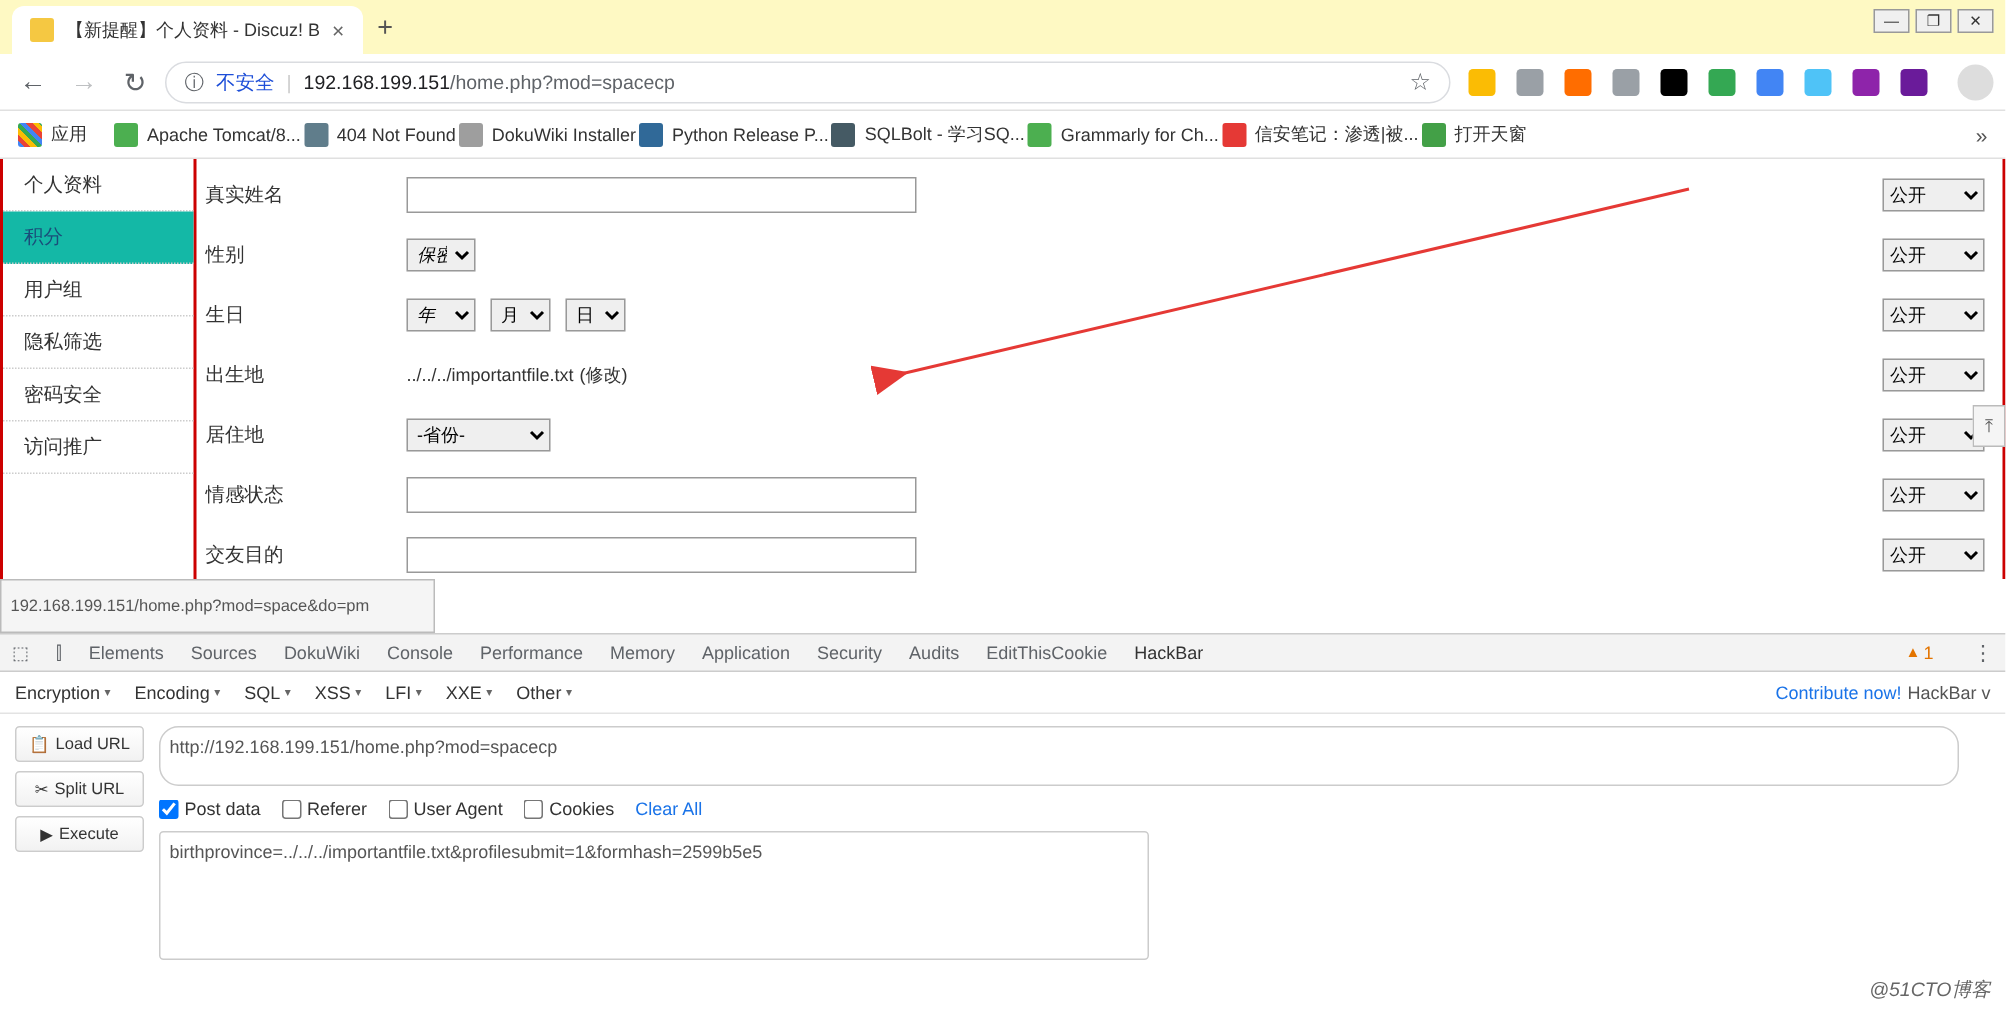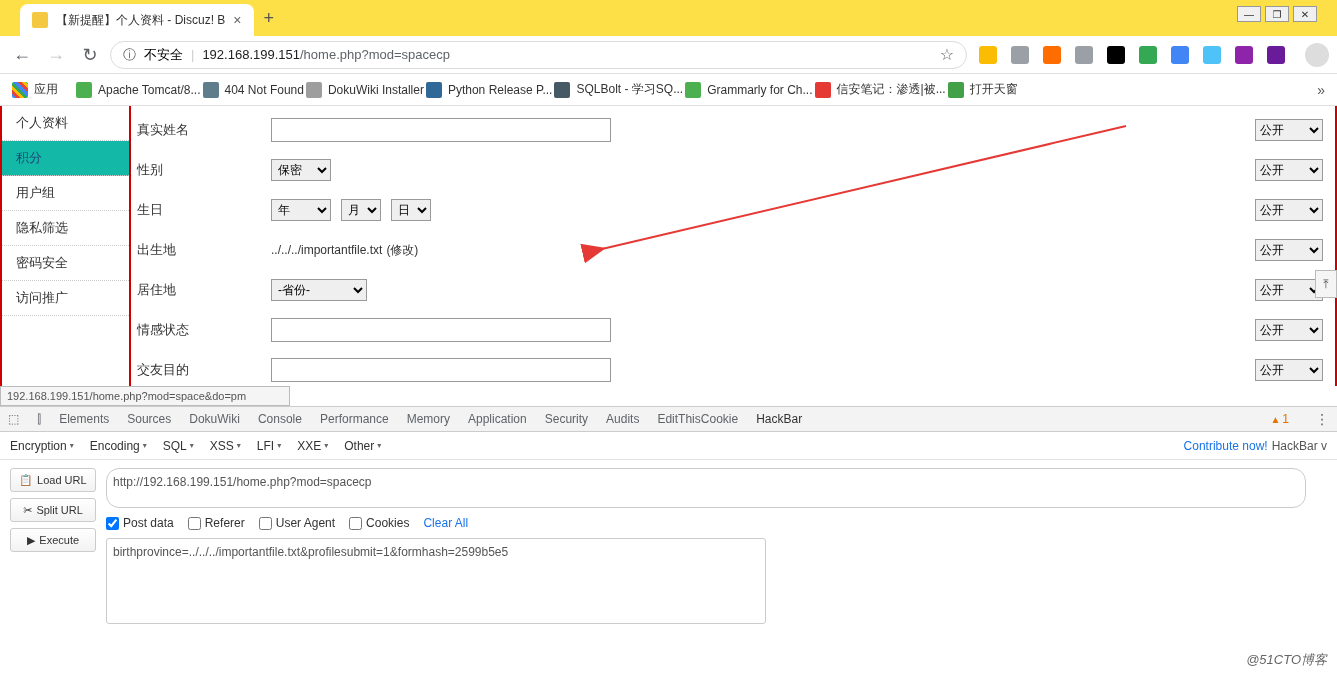--- a/index.html
+++ b/index.html
@@ -1,32 +1,32 @@
 <!DOCTYPE html>
 <html><head>
   <meta charset="utf-8">
   <style>
     * { margin: 0; padding: 0; box-sizing: border-box; font-family: Arial, "Microsoft YaHei", sans-serif; }
     body { background: #fff; font-size: 12px; color: #333; overflow: hidden; }
 
     
-    .browser-top { background: #fde047; height: 36px; display: flex; align-items: flex-end; padding: 0 20px; }
+    .browser-top { background: #fef9c3; height: 36px; display: flex; align-items: flex-end; padding: 0 8px; }
     .tab { background: #fff; border-radius: 8px 8px 0 0; padding: 8px 12px; display: flex; align-items: center; gap: 8px; min-width: 220px; height: 32px; font-size: 12px; color: #333; }
     .tab-favicon { width: 16px; height: 16px; background: #f5c842; border-radius: 2px; }
     .tab-title { flex: 1; white-space: nowrap; overflow: hidden; text-overflow: ellipsis; }
     .tab-close { font-size: 14px; color: #666; cursor: pointer; }
     .new-tab { padding: 0 10px; font-size: 18px; color: #555; align-self: center; cursor: pointer; }
     .window-controls { margin-left: auto; display: flex; gap: 4px; align-self: flex-start; padding-top: 6px; }
     .wc-btn { width: 24px; height: 16px; border: 1px solid #999; background: #f0f0f0; font-size: 10px; display: flex; align-items: center; justify-content: center; }
 
     .nav-bar { background: #fff; height: 38px; display: flex; align-items: center; padding: 0 8px; gap: 6px; border-bottom: 1px solid #e0e0e0; }
     .nav-btn { width: 28px; height: 28px; display: flex; align-items: center; justify-content: center; color: #5f6368; font-size: 18px; cursor: pointer; border-radius: 14px; }
     .url-bar { flex: 1; height: 28px; border: 1px solid #dadce0; border-radius: 14px; display: flex; align-items: center; padding: 0 12px; gap: 8px; font-size: 13px; color: #333; }
     .url-info { color: #5f6368; font-size: 13px; }
-    .url-insecure { color: #000000; }
+    .url-insecure { color: #1d4ed8; }
     .url-sep { color: #ccc; }
     .url-host { color: #202124; }
     .url-path { color: #5f6368; }
     .url-star { margin-left: auto; color: #5f6368; font-size: 16px; cursor: pointer; }
     .ext-icons { display: flex; gap: 14px; align-items: center; padding: 0 6px; }
     .ext-icon { width: 18px; height: 18px; border-radius: 3px; }
     .profile-icon { width: 24px; height: 24px; border-radius: 12px; background: #ddd; margin-left: 8px; }
 
     .bookmarks-bar { background: #fff; height: 32px; display: flex; align-items: center; padding: 0 12px; gap: 18px; border-bottom: 1px solid #e0e0e0; font-size: 12px; color: #333; }
     .bm-item { display: flex; align-items: center; gap: 6px; cursor: pointer; white-space: nowrap; }
@@ -38,29 +38,29 @@
     .sidebar { width: 131px; border-left: 2px solid #c00; border-right: 2px solid #c00; }
     .side-item { padding: 8px 14px; font-size: 13px; color: #333; border-bottom: 1px dotted #ccc; cursor: pointer; }
     .side-item.active { background: #14b8a6; color: #1a4d7a; }
 
     .form-area { flex: 1; padding: 4px 0; border-right: 2px solid #c00; position: relative; overflow: visible; }
     .form-row { display: flex; align-items: center; padding: 6px 0; height: 40px; }
     .form-label { width: 140px; padding-left: 6px; font-size: 13px; color: #333; }
     .form-control { flex: 1; display: flex; gap: 10px; align-items: center; }
     .text-input { width: 340px; height: 24px; border: 1px solid #999; padding: 0 4px; }
     .sel { height: 22px; border: 1px solid #999; font-size: 12px; padding: 0 2px; }
-    .sel.w-sm { width: 60px; }
+    .sel.w-sm { width: 46px; font-style: italic; }
     .sel.w-md { width: 96px; }
     .pub-select { height: 22px; border: 1px solid #999; width: 68px; font-size: 12px; }
     .pub-cell { width: 80px; padding-right: 10px; }
     .birth-text { font-size: 12px; color: #333; }
 
     .arrow-svg { position: absolute; top: 0; left: 155px; right: 0; height: 280px; pointer-events: none; z-index: 5; }
 
-    .status-bar { height: 20px; border: 1px solid #bbb; background: #f5f5f5; font-size: 11px; color: #555; display: flex; align-items: center; padding: 0 6px; width: 290px; text-align: center; }
+    .status-bar { height: 36px; border: 1px solid #bbb; background: #f5f5f5; font-size: 11px; color: #555; display: flex; align-items: center; padding: 0 6px; width: 290px; text-align: center; }
 
     
     .devtools-tabs { height: 26px; background: #f3f3f3; border-top: 1px solid #ccc; border-bottom: 1px solid #ccc; display: flex; align-items: center; padding: 0 8px; gap: 18px; font-size: 12px; color: #5f6368; }
     .dt-tab { cursor: pointer; white-space: nowrap; }
     .dt-tab.active { color: #333; }
     .dt-warn { margin-left: auto; color: #e37400; display: flex; align-items: center; gap: 2px; }
     .dt-warn::before { content: "▲"; font-size: 10px; }
     .dt-menu { font-size: 14px; cursor: pointer; margin-left: 8px; }
 
     .hackbar-tools { height: 28px; background: #fff; border-bottom: 1px solid #e3e3e3; display: flex; align-items: center; padding: 0 10px; gap: 16px; font-size: 12px; color: #333; }

